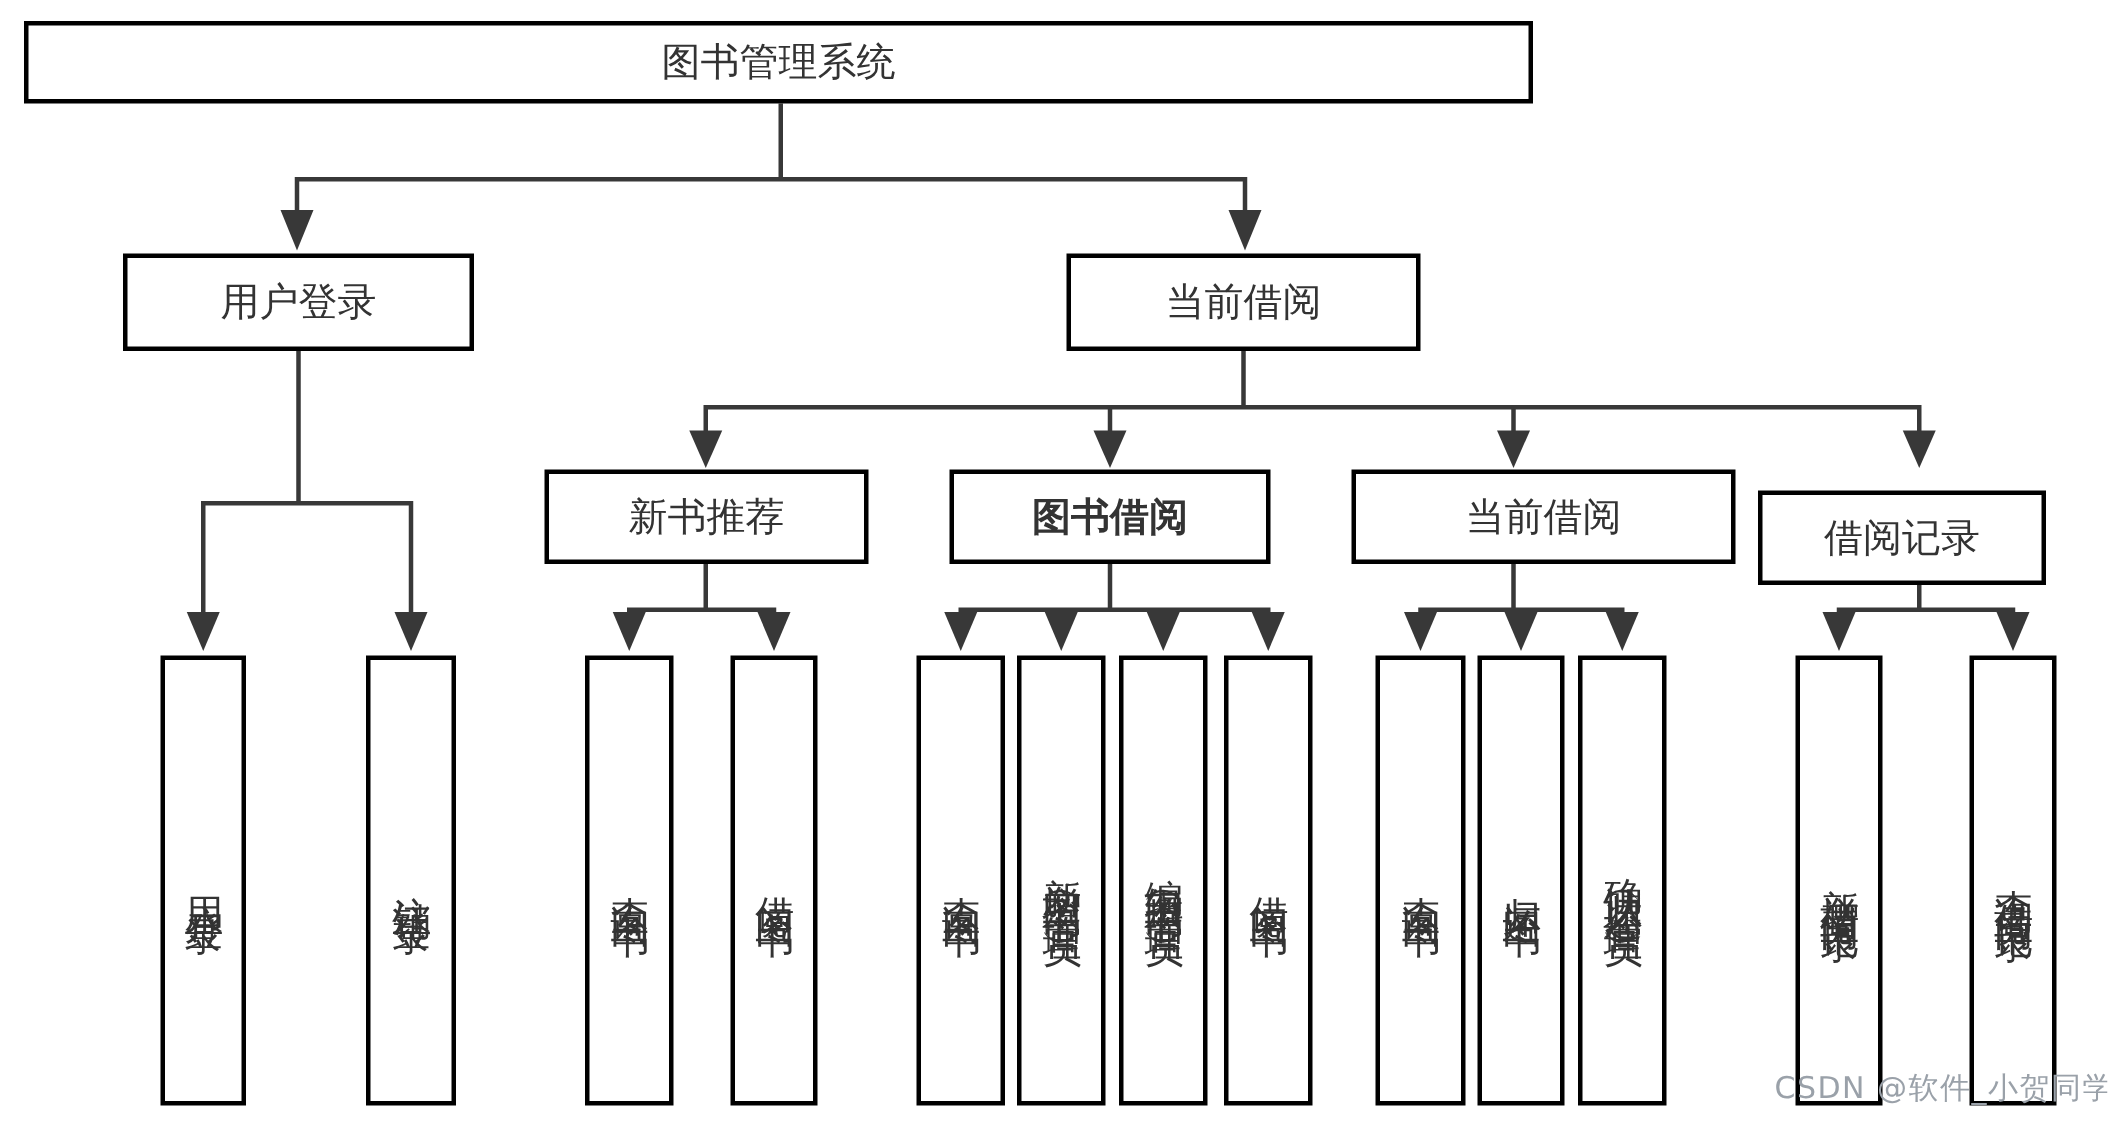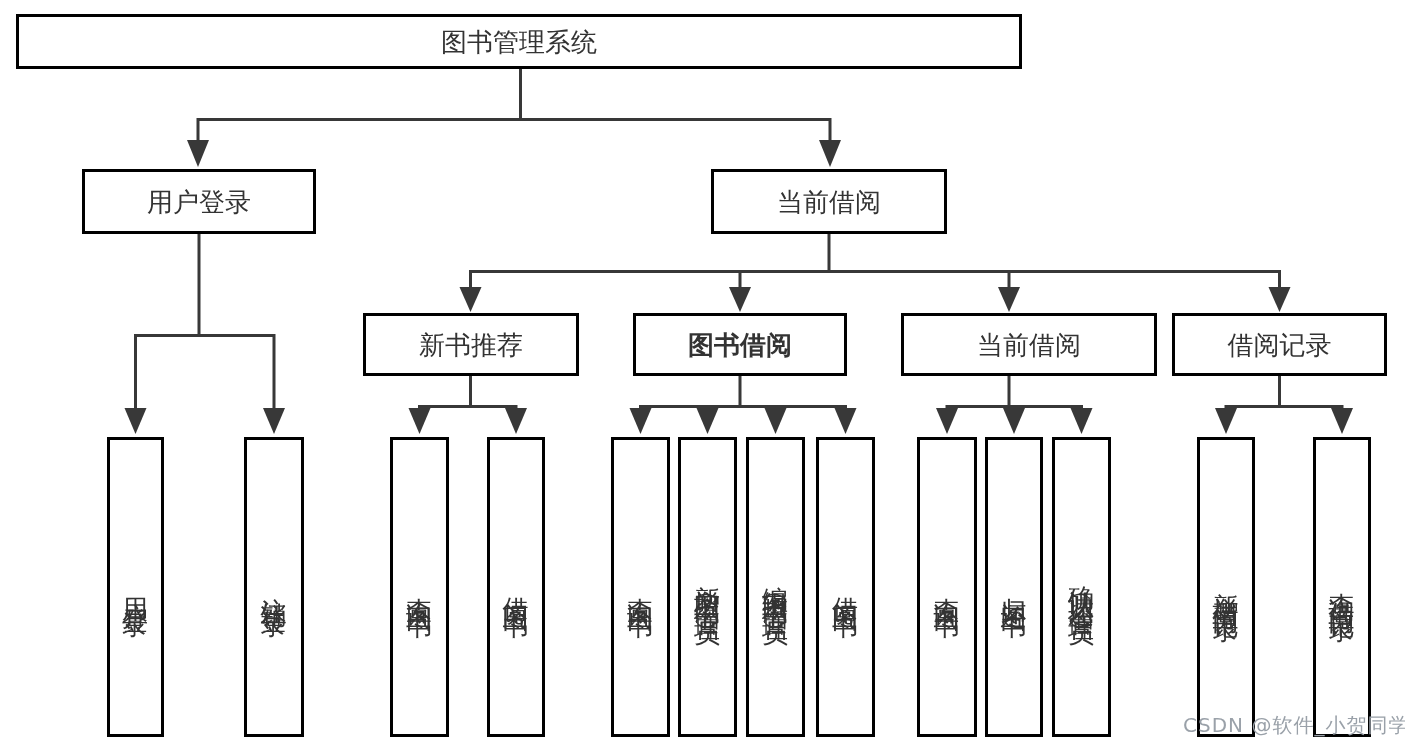--- a/index.html
+++ b/index.html
@@ -115,21 +115,21 @@
 
   <div class="box" style="left:363px; top:313px; width:216px; height:63px;">
     <span>新书推荐</span>
   </div>
   <div class="box" style="left:633px; top:313px; width:214px; height:63px;font-weight:bold;">
     <span>图书借阅</span>
   </div>
   <div class="box" style="left:901px; top:313px; width:256px; height:63px;">
     <span>当前借阅</span>
   </div>
-  <div class="box" style="left:1172px; top:313px; width:215px; height:63px;">
+  <div class="box" style="left:1172px; top:327px; width:192px; height:63px;">
     <span>借阅记录</span>
   </div>
 
   <div class="box vbox" style="left:107px; top:437px; width:57px; height:300px;">
     <span class="vtext">用户登录</span>
   </div>
   <div class="box vbox" style="left:244px; top:437px; width:60px; height:300px;">
     <span class="vtext">注销登录</span>
   </div>
 

